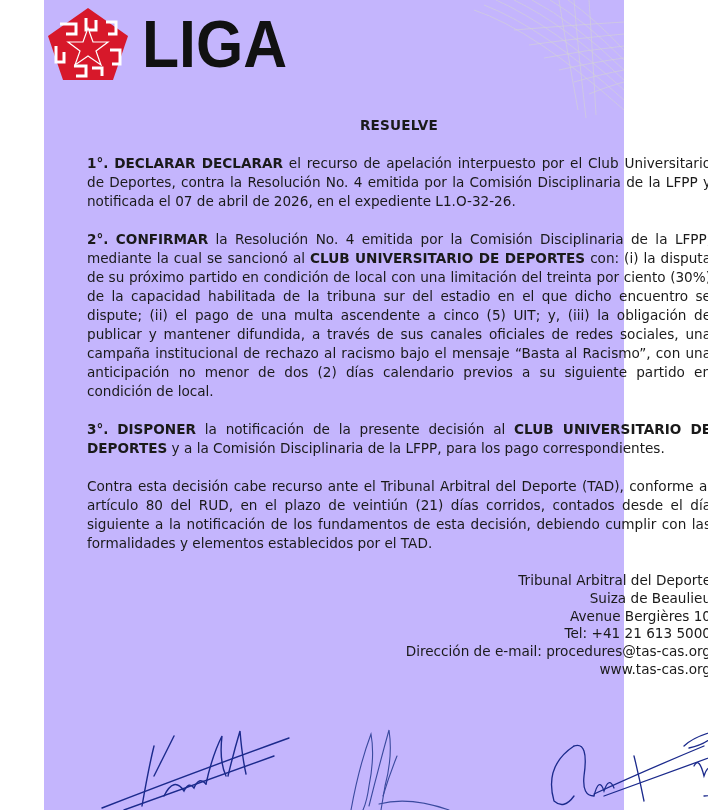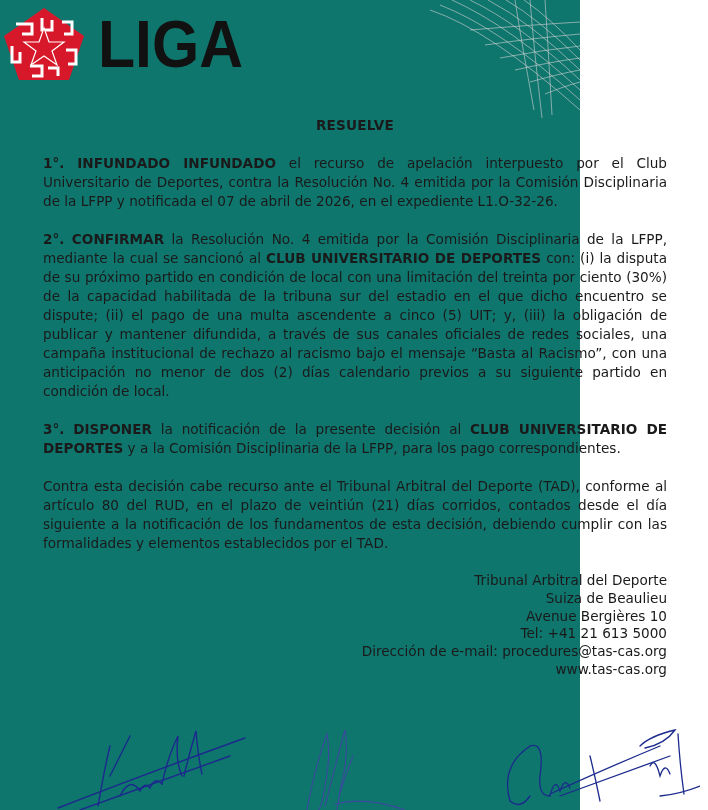--- a/index.html
+++ b/index.html
@@ -11,21 +11,22 @@
     }
     body {
       position: relative;
       font-family: "DejaVu Sans", "Liberation Sans", sans-serif;
       color: #1a1a1a;
     }
     .page {
       position: relative;
       width: 580px;
       height: 810px;
-      background: #0f766e;
+      background: #c4b5fd;
+      margin-left: 44px;
     }
     .corner-pattern {
       position: absolute;
       top: 0;
       right: 0;
       width: 150px;
       height: 120px;
       pointer-events: none;
     }
     .header {
@@ -130,21 +131,21 @@
       <polygon points="42,22 47,36 62,36 50,45 55,59 42,50 29,59 34,45 22,36 37,36" fill="#D7182A" stroke="#ffffff" stroke-width="1.2"></polygon>
     </svg>
     <div class="logo-text">LIGA</div>
   </div>
 
   <div class="doc-body">
     <div class="title">RESUELVE</div>
 
     <p class="para">
       <b>1°.</b>
-      <b>INFUNDADO INFUNDADO</b><span> el recurso de apelación interpuesto por el Club Universitario de Deportes, contra la Resolución No. 4 emitida por la Comisión Disciplinaria de la LFPP y notificada el 07 de abril de 2026, en el expediente L1.O-32-26.</span>
+      <b>DECLARAR DECLARAR</b><span> el recurso de apelación interpuesto por el Club Universitario de Deportes, contra la Resolución No. 4 emitida por la Comisión Disciplinaria de la LFPP y notificada el 07 de abril de 2026, en el expediente L1.O-32-26.</span>
     </p>
 
     <p class="para">
       <b>2°.</b>
       <b>CONFIRMAR</b><span> la Resolución No. 4 emitida por la Comisión Disciplinaria de la LFPP, mediante la cual se sancionó al </span><b>CLUB UNIVERSITARIO DE DEPORTES</b><span> con: (i) la disputa de su próximo partido en condición de local con una limitación del treinta por ciento (30%) de la capacidad habilitada de la tribuna sur del estadio en el que dicho encuentro se dispute; (ii) el pago de una multa ascendente a cinco (5) UIT; y, (iii) la obligación de publicar y mantener difundida, a través de sus canales oficiales de redes sociales, una campaña institucional de rechazo al racismo bajo el mensaje “Basta al Racismo”, con una anticipación no menor de dos (2) días calendario previos a su siguiente partido en condición de local.</span>
     </p>
 
     <p class="para">
       <b>3°.</b>
       <b>DISPONER</b><span> la notificación de la presente decisión al </span><b>CLUB UNIVERSITARIO DE DEPORTES</b><span> y a la Comisión Disciplinaria de la LFPP, para los pago correspondientes.</span>

